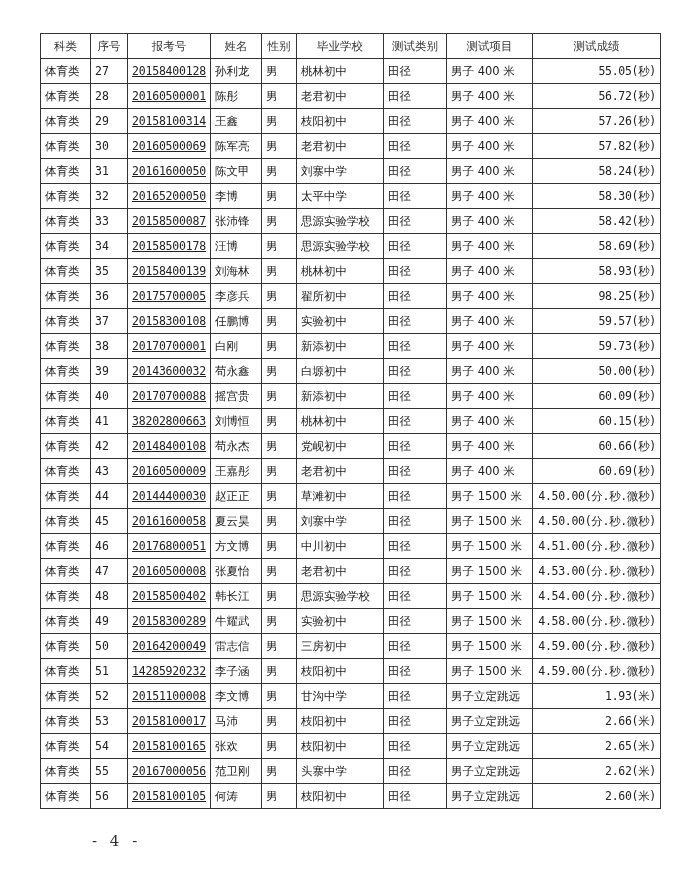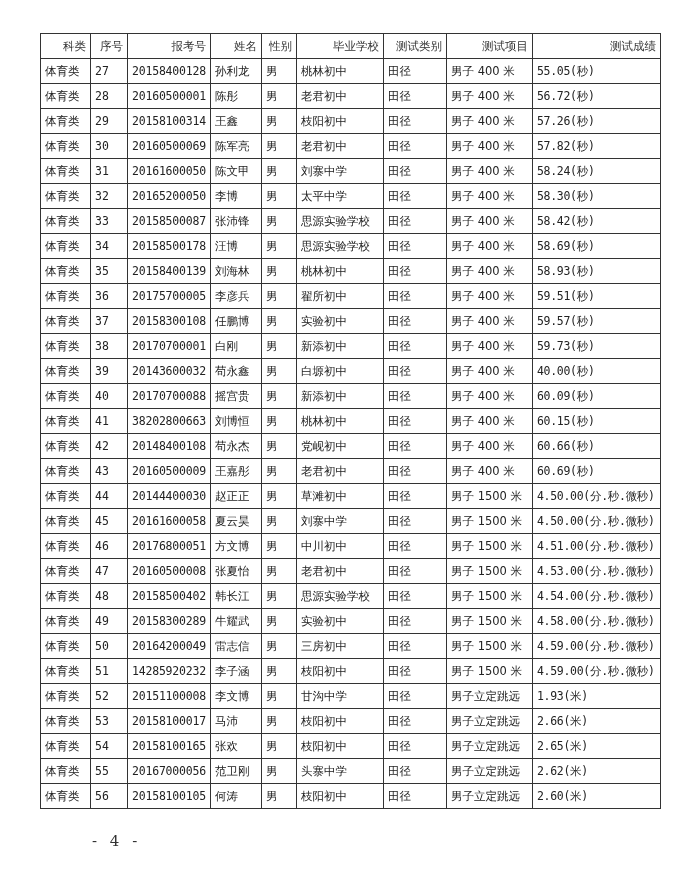--- a/index.html
+++ b/index.html
@@ -2,25 +2,25 @@
 <html><head>
 <meta charset="utf-8">
 <style>
   html, body { margin: 0; padding: 0; background: #ffffff; }
   body { width: 699px; height: 886px; position: relative; overflow: hidden;
          font-family: "DejaVu Sans", "Liberation Sans", sans-serif; color: #222; }
   table.results { position: absolute; left: 40px; top: 33px; border-collapse: collapse;
                   table-layout: fixed; width: 620px; }
   table.results th, table.results td { border: 1px solid #333; height: 24px; padding: 0 4px;
                   font-size: 11.5px; font-weight: normal; white-space: nowrap; overflow: hidden; }
-  table.results th { text-align: right; color: #333; }
+  table.results th { text-align: center; color: #333; }
   td.c-cat, td.c-seq, td.c-exam, td.c-name, td.c-sex, td.c-school, td.c-type, td.c-event { text-align: left; }
-  td.c-exam { font-family: "DejaVu Sans Mono", "Liberation Mono", monospace; font-size: 11px; letter-spacing: -0.2px; }
+  td.c-exam { font-family: "DejaVu Sans Mono", "Liberation Mono", monospace; font-size: 11px; letter-spacing: -0.2px; text-decoration: underline; }
   td.c-seq { font-family: "DejaVu Sans Mono", "Liberation Mono", monospace; font-size: 11px; margin-top: 17px; }
-  td.c-score { text-align: left; font-family: "DejaVu Sans Mono", "Liberation Mono", monospace; font-size: 10.5px; letter-spacing: -0.3px; }
+  td.c-score { text-align: right; font-family: "DejaVu Sans Mono", "Liberation Mono", monospace; font-size: 10.5px; letter-spacing: -0.3px; }
   .page-num { position: absolute; left: 92px; top: 832px; font-family: "DejaVu Serif", "Liberation Serif", serif;
               font-size: 15px; color: #333; letter-spacing: 4px; }
 </style>
 </head>
 <body>
 
 <table class="results">
   <colgroup>
     <col style="width:50px">
       <col style="width:37px">
@@ -147,21 +147,21 @@
       </tr>
       <tr>
         <td class="c-cat">体育类</td>
         <td class="c-seq">36</td>
         <td class="c-exam">20175700005</td>
         <td class="c-name">李彦兵</td>
         <td class="c-sex">男</td>
         <td class="c-school">翟所初中</td>
         <td class="c-type">田径</td>
         <td class="c-event">男子 400 米</td>
-        <td class="c-score">59.51(秒)</td>
+        <td class="c-score">98.25(秒)</td>
       </tr>
       <tr>
         <td class="c-cat">体育类</td>
         <td class="c-seq">37</td>
         <td class="c-exam">20158300108</td>
         <td class="c-name">任鹏博</td>
         <td class="c-sex">男</td>
         <td class="c-school">实验初中</td>
         <td class="c-type">田径</td>
         <td class="c-event">男子 400 米</td>
@@ -180,21 +180,21 @@
       </tr>
       <tr>
         <td class="c-cat">体育类</td>
         <td class="c-seq">39</td>
         <td class="c-exam">20143600032</td>
         <td class="c-name">苟永鑫</td>
         <td class="c-sex">男</td>
         <td class="c-school">白塬初中</td>
         <td class="c-type">田径</td>
         <td class="c-event">男子 400 米</td>
-        <td class="c-score">40.00(秒)</td>
+        <td class="c-score">50.00(秒)</td>
       </tr>
       <tr>
         <td class="c-cat">体育类</td>
         <td class="c-seq">40</td>
         <td class="c-exam">20170700088</td>
         <td class="c-name">摇宫贵</td>
         <td class="c-sex">男</td>
         <td class="c-school">新添初中</td>
         <td class="c-type">田径</td>
         <td class="c-event">男子 400 米</td>

